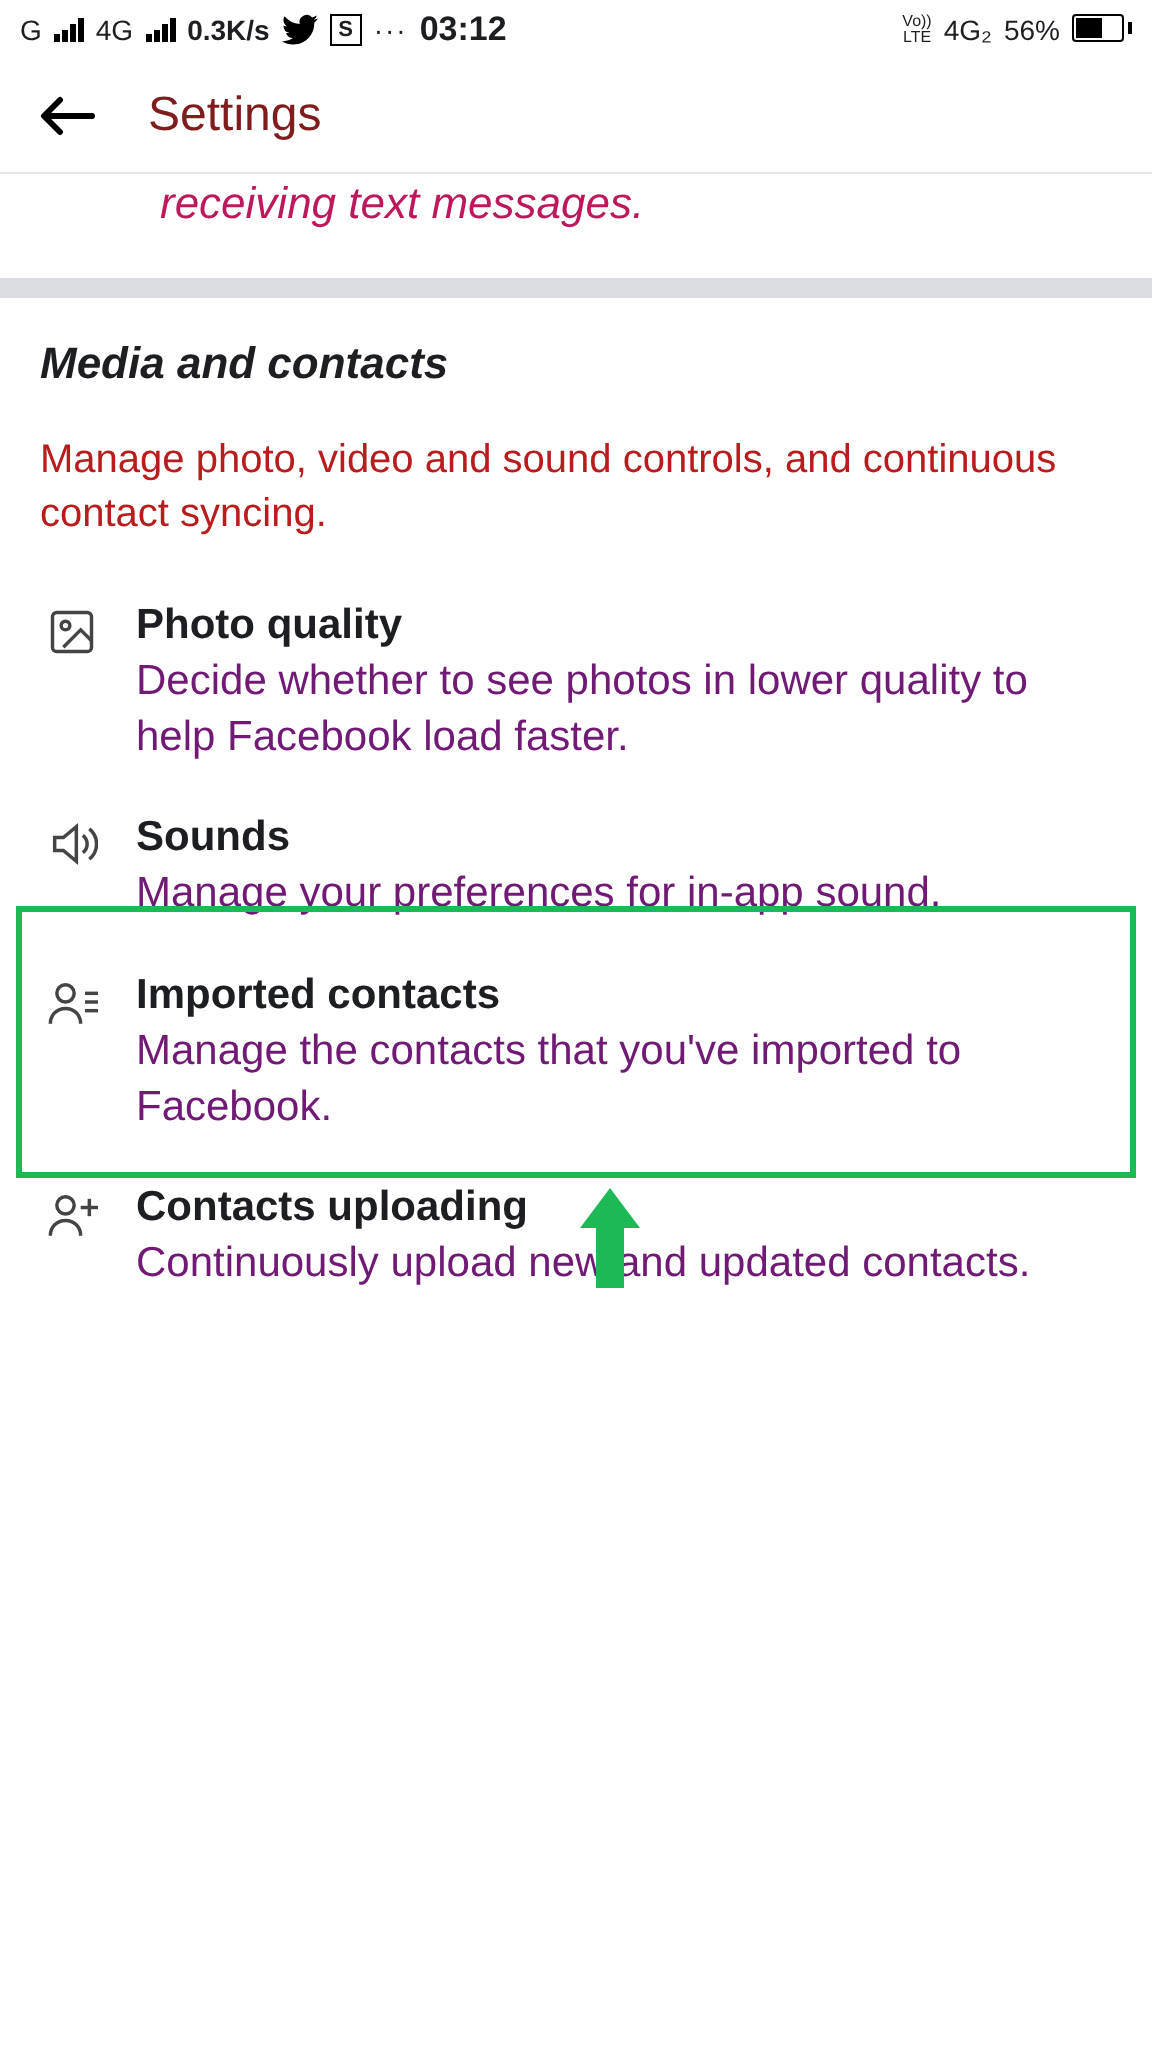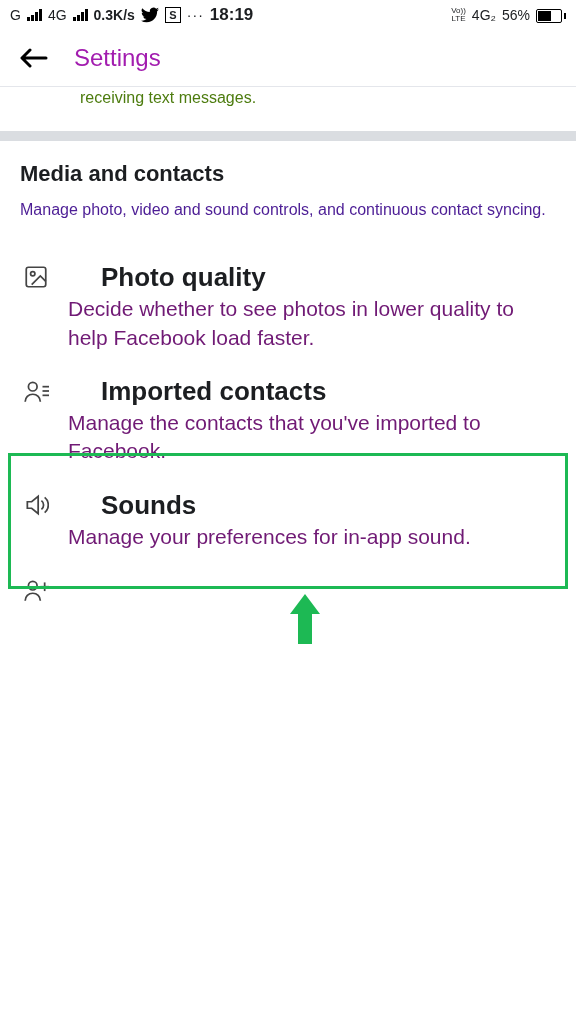--- a/index.html
+++ b/index.html
@@ -15,21 +15,21 @@
     .status-bar {
       height: 30px;
       display: flex;
       align-items: center;
       justify-content: space-between;
       padding: 0 10px;
       font-size: 14px;
       font-weight: 500;
     }
     .status-left { display: flex; align-items: center; gap: 6px; }
-    .status-right { display: flex; align-items: flex-end; gap: 6px; }
+    .status-right { display: flex; align-items: flex-start; gap: 6px; }
     .signal-bars { display: inline-flex; align-items: flex-end; gap: 1px; height: 12px; }
     .signal-bars span { width: 3px; background: #000; }
     .sb1 { height: 4px; } .sb2 { height: 6px; } .sb3 { height: 9px; } .sb4 { height: 12px; }
     .battery {
       display: inline-flex; align-items: center; gap: 2px;
     }
     .battery-body {
       width: 26px; height: 14px; border: 1.5px solid #000; border-radius: 2px;
       position: relative;
     }
@@ -39,60 +39,61 @@
     }
     .battery-tip { width: 2px; height: 6px; background: #000; }
     .header {
       display: flex;
       align-items: center;
       padding: 14px 20px;
       border-bottom: 1px solid #e4e6eb;
       gap: 26px;
     }
     .back-btn { width: 28px; height: 20px; display: flex; align-items: center; justify-content: center; }
-    .header-title { font-size: 24px; font-weight: 400; color: #a21caf; }
+    .header-title { font-size: 24px; font-weight: 400; color: #7f1d1d; }
     .truncated-row {
       padding: 0 20px 22px 80px;
-      font-size: 16px;
+      font-size: 22px;
       line-height: 1.35;
-      color: #4d7c0f;
+      color: #be185d;
+      font-style: italic;
     }
     .section-divider { height: 10px; background: #dadde1; }
     .section {
       padding: 20px 20px 16px 20px;
     }
     .section-title {
       font-size: 22px;
       font-weight: 700;
-      margin-bottom: 12px;
+      margin-bottom: 22px;
+      font-style: italic;
     }
     .section-sub {
-      font-size: 16px;
+      font-size: 20px;
       line-height: 1.35;
-      color: #4c1d95;
-      margin-bottom: 30px;
+      color: #b91c1c;
+      margin-bottom: 18px;
     }
     .item {
       display: flex;
       padding: 12px 0;
       gap: 16px;
     }
     .item-icon {
       width: 32px;
       flex-shrink: 0;
       display: flex;
       justify-content: center;
       padding-top: 2px;
     }
     .item-body { flex: 1; }
     .item-title {
-      font-size: 26px;
+      font-size: 21px;
       font-weight: 700;
       margin-bottom: 2px;
-      margin-left: 33px;
     }
     .item-desc {
       font-size: 21px;
       color: #701a75;
       line-height: 1.35;
     }
     .highlight-box {
       position: absolute;
       border: 3px solid #1db954;
       left: 8px;
@@ -129,21 +130,21 @@
         <span class="sb4"></span>
     </span>
     <span style="font-weight:700">0.3K/s</span>
     <span>
       <svg width="18" height="16" viewBox="0 0 24 20">
           <path fill="#000" d="M24 2.4a9.8 9.8 0 0 1-2.8.8A4.9 4.9 0 0 0 23.3.4a9.9 9.9 0 0 1-3.1 1.2A4.9 4.9 0 0 0 11.8 6a14 14 0 0 1-10.1-5.1A4.9 4.9 0 0 0 3.2 7.6a4.9 4.9 0 0 1-2.2-.6v.1a4.9 4.9 0 0 0 3.9 4.8 4.9 4.9 0 0 1-2.2.1 4.9 4.9 0 0 0 4.6 3.4A9.9 9.9 0 0 1 0 17.5 14 14 0 0 0 7.5 19.7c9.1 0 14-7.5 14-14v-.6A10 10 0 0 0 24 2.4z"></path>
         </svg>
     </span>
     <span style="border:1.5px solid #000;width:16px;height:16px;display:inline-flex;align-items:center;justify-content:center;font-size:11px;font-weight:700">S</span>
     <span style="letter-spacing:1px">···</span>
-    <span style="font-weight:700;font-size:17px">18:19</span>
+    <span style="font-weight:700;font-size:17px">03:12</span>
   </div>
   <div class="status-right">
     <span style="font-size:8px;line-height:1;white-space:pre;text-align:center">Vo))
 LTE</span>
     <span>4G₂</span>
     <span>56%</span>
     <span class="battery">
       <span class="battery-body">
           <span class="battery-fill"></span>
         </span>
@@ -182,55 +183,59 @@
     <div class="item-body">
       <div class="item-title">Photo quality</div>
       <div class="item-desc">Decide whether to see photos in lower quality to help Facebook load faster.</div>
     </div>
   </div>
 
 
   <div class="item">
     <div class="item-icon">
       <svg width="26" height="26" viewBox="0 0 24 24" fill="none" stroke="#444" stroke-width="1.6">
+          <path d="M4 9v6h4l6 5V4L8 9H4z"></path>
+          <path d="M17 8a5 5 0 0 1 0 8"></path>
+          <path d="M20 5a9 9 0 0 1 0 14"></path>
+        </svg>
+    </div>
+    <div class="item-body">
+      <div class="item-title">Sounds</div>
+      <div class="item-desc">Manage your preferences for in-app sound.</div>
+    </div>
+  </div>
+
+  <div class="item">
+    <div class="item-icon">
+      <svg width="26" height="26" viewBox="0 0 24 24" fill="none" stroke="#444" stroke-width="1.6">
           <circle cx="9" cy="8" r="4"></circle>
           <path d="M2 22c0-4 3-7 7-7s7 3 7 7"></path>
           <line x1="18" y1="8" x2="24" y2="8"></line>
           <line x1="18" y1="12" x2="24" y2="12"></line>
           <line x1="18" y1="16" x2="24" y2="16"></line>
         </svg>
     </div>
     <div class="item-body">
       <div class="item-title">Imported contacts</div>
       <div class="item-desc">Manage the contacts that you've imported to Facebook.</div>
     </div>
   </div>
 
   <div class="item">
     <div class="item-icon">
       <svg width="26" height="26" viewBox="0 0 24 24" fill="none" stroke="#444" stroke-width="1.6">
-          <path d="M4 9v6h4l6 5V4L8 9H4z"></path>
-          <path d="M17 8a5 5 0 0 1 0 8"></path>
-          <path d="M20 5a9 9 0 0 1 0 14"></path>
-        </svg>
-    </div>
-    <div class="item-body">
-      <div class="item-title">Sounds</div>
-      <div class="item-desc">Manage your preferences for in-app sound.</div>
-    </div>
-  </div>
-
-  <div class="item">
-    <div class="item-icon">
-      <svg width="26" height="26" viewBox="0 0 24 24" fill="none" stroke="#444" stroke-width="1.6">
           <circle cx="9" cy="8" r="4"></circle>
           <path d="M2 22c0-4 3-7 7-7s7 3 7 7"></path>
           <line x1="20" y1="5" x2="20" y2="13"></line>
           <line x1="16" y1="9" x2="24" y2="9"></line>
         </svg>
+    </div>
+    <div class="item-body">
+      <div class="item-title">Contacts uploading</div>
+      <div class="item-desc">Continuously upload new and updated contacts.</div>
     </div>
   </div>
 </div>
 
 <div class="highlight-box"></div>
 <div class="arrow">
   <svg width="30" height="50" viewBox="0 0 30 50">
       <path d="M15 0 L30 20 L22 20 L22 50 L8 50 L8 20 L0 20 Z" fill="#1db954"></path>
     </svg>
 </div>

